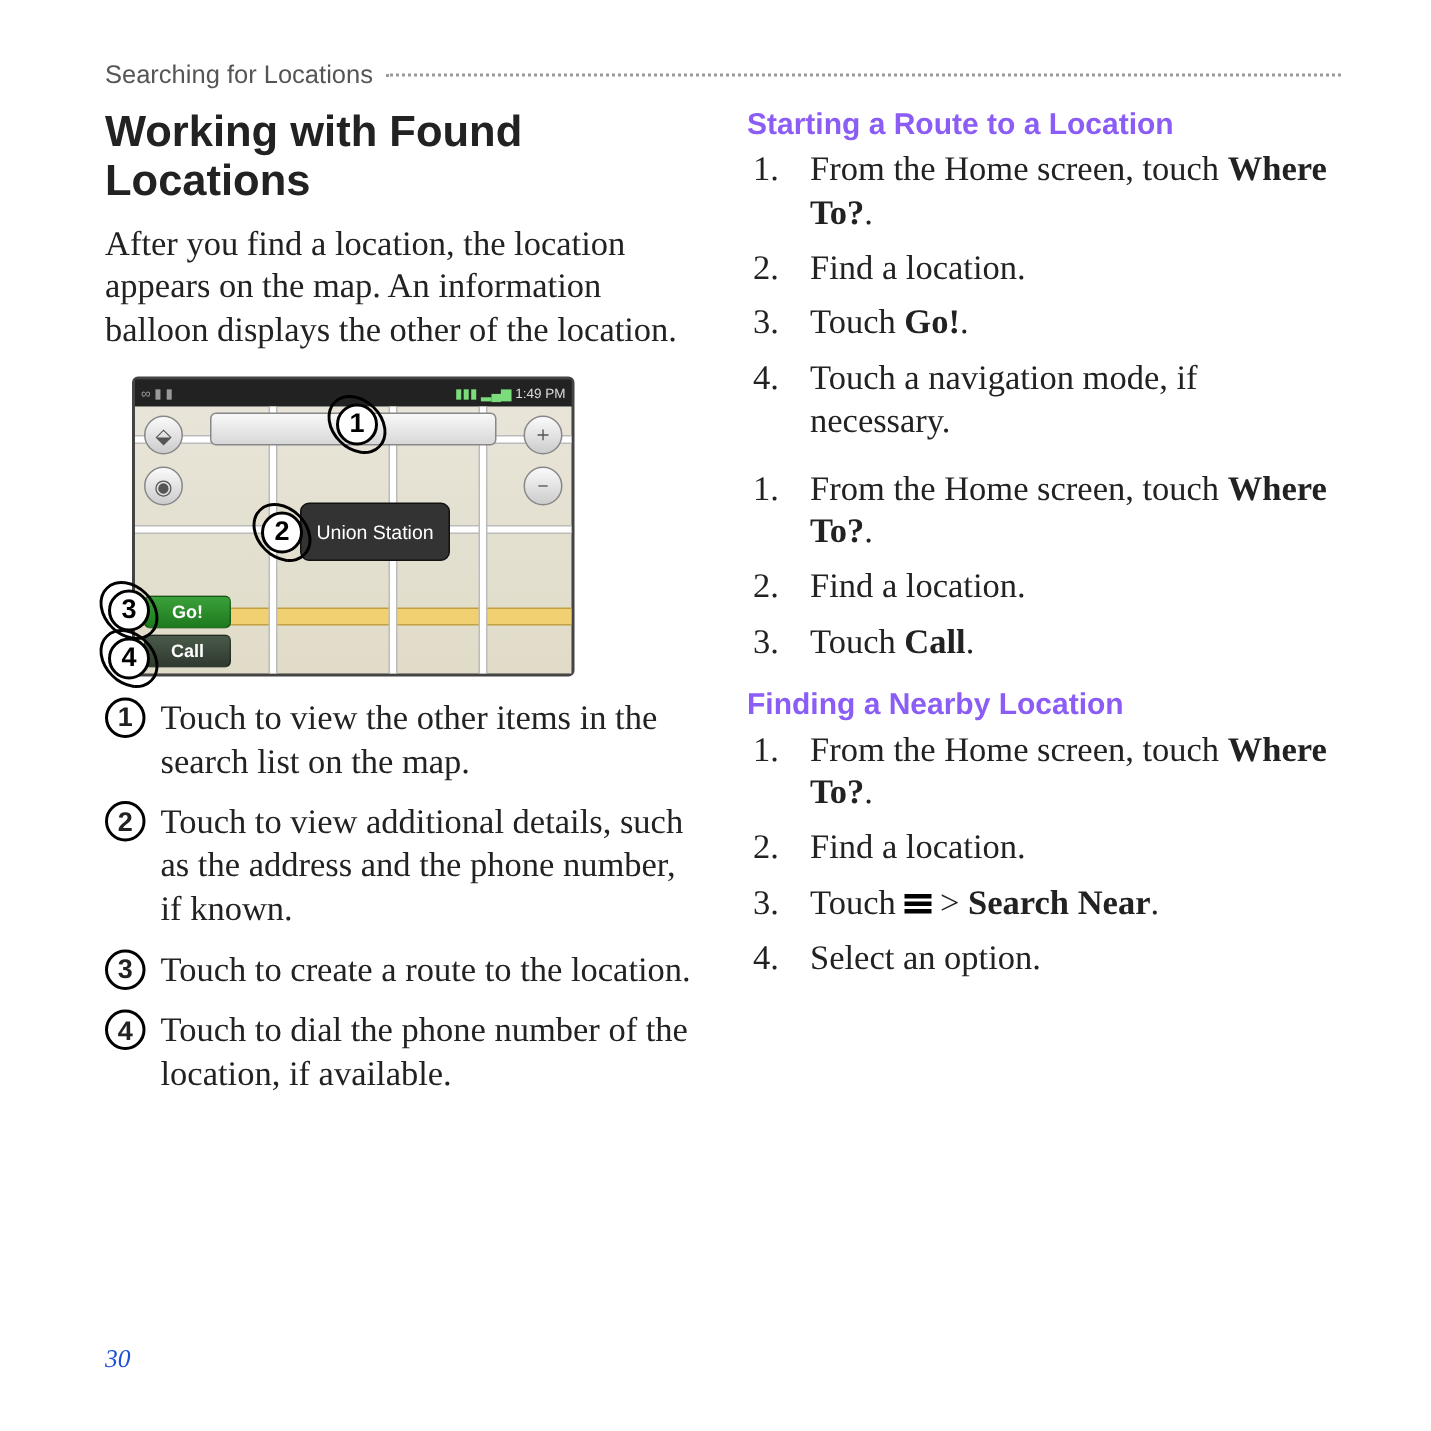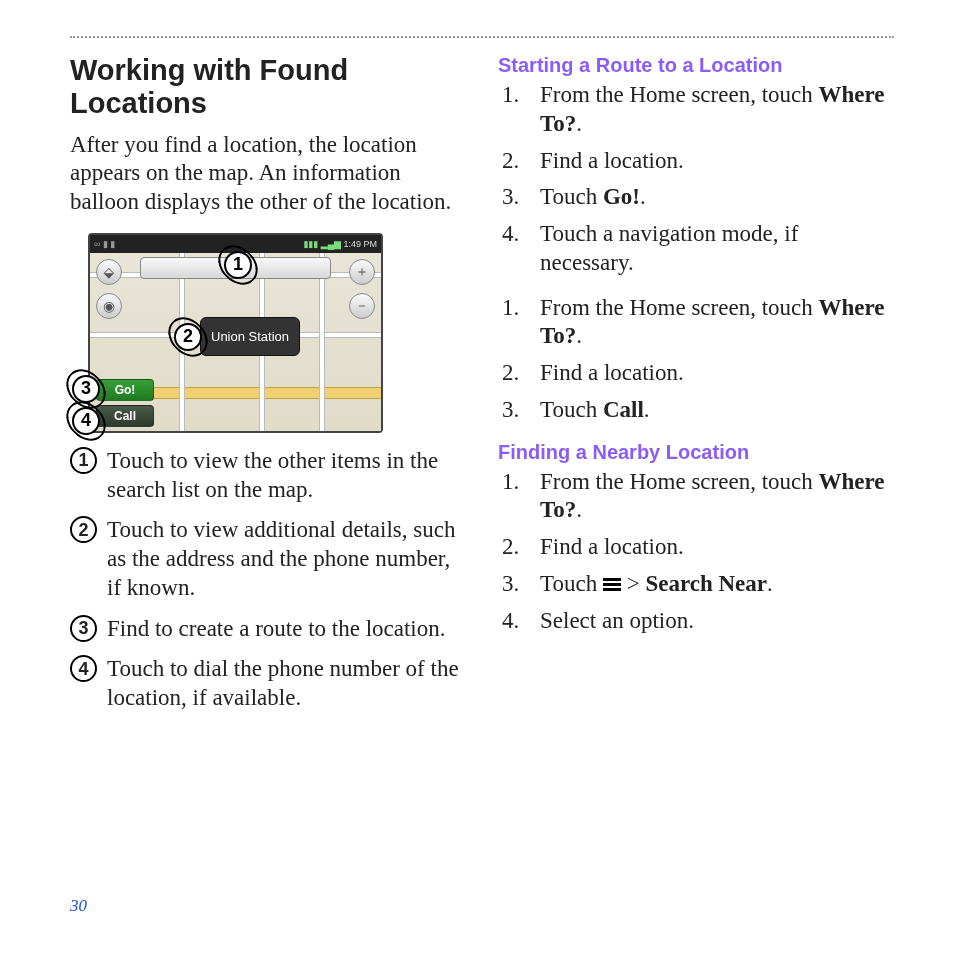--- a/index.html
+++ b/index.html
@@ -217,20 +217,21 @@
     color: #1d4ed8;
     font-size: 17px;
     font-family: "Times New Roman", Times, serif;
   }
 </style>
 </head>
 <body>
 
 <div class="page">
   <div class="header-line">
+    <span class="header-text">Searching for Locations</span>
     <span class="dotted"></span>
   </div>
 
   <div class="columns">
 
     <div class="col">
       <h1>Working with Found Locations</h1>
       <p class="intro">After you find a location, the location appears on the map. An information balloon displays the other of the location.</p>
 
       <div class="screenshot">
@@ -287,21 +288,21 @@
         <div class="legend-item">
           <div class="legend-num">1</div>
           <div class="legend-text">Touch to view the other items in the search list on the map.</div>
         </div>
         <div class="legend-item">
           <div class="legend-num">2</div>
           <div class="legend-text">Touch to view additional details, such as the address and the phone number, if known.</div>
         </div>
         <div class="legend-item">
           <div class="legend-num">3</div>
-          <div class="legend-text">Find to create a route to the location.</div>
+          <div class="legend-text">Touch to create a route to the location.</div>
         </div>
         <div class="legend-item">
           <div class="legend-num">4</div>
           <div class="legend-text">Touch to dial the phone number of the location, if available.</div>
         </div>
       </div>
     </div>
 
     <div class="col">
       <h2>Starting a Route to a Location</h2>

